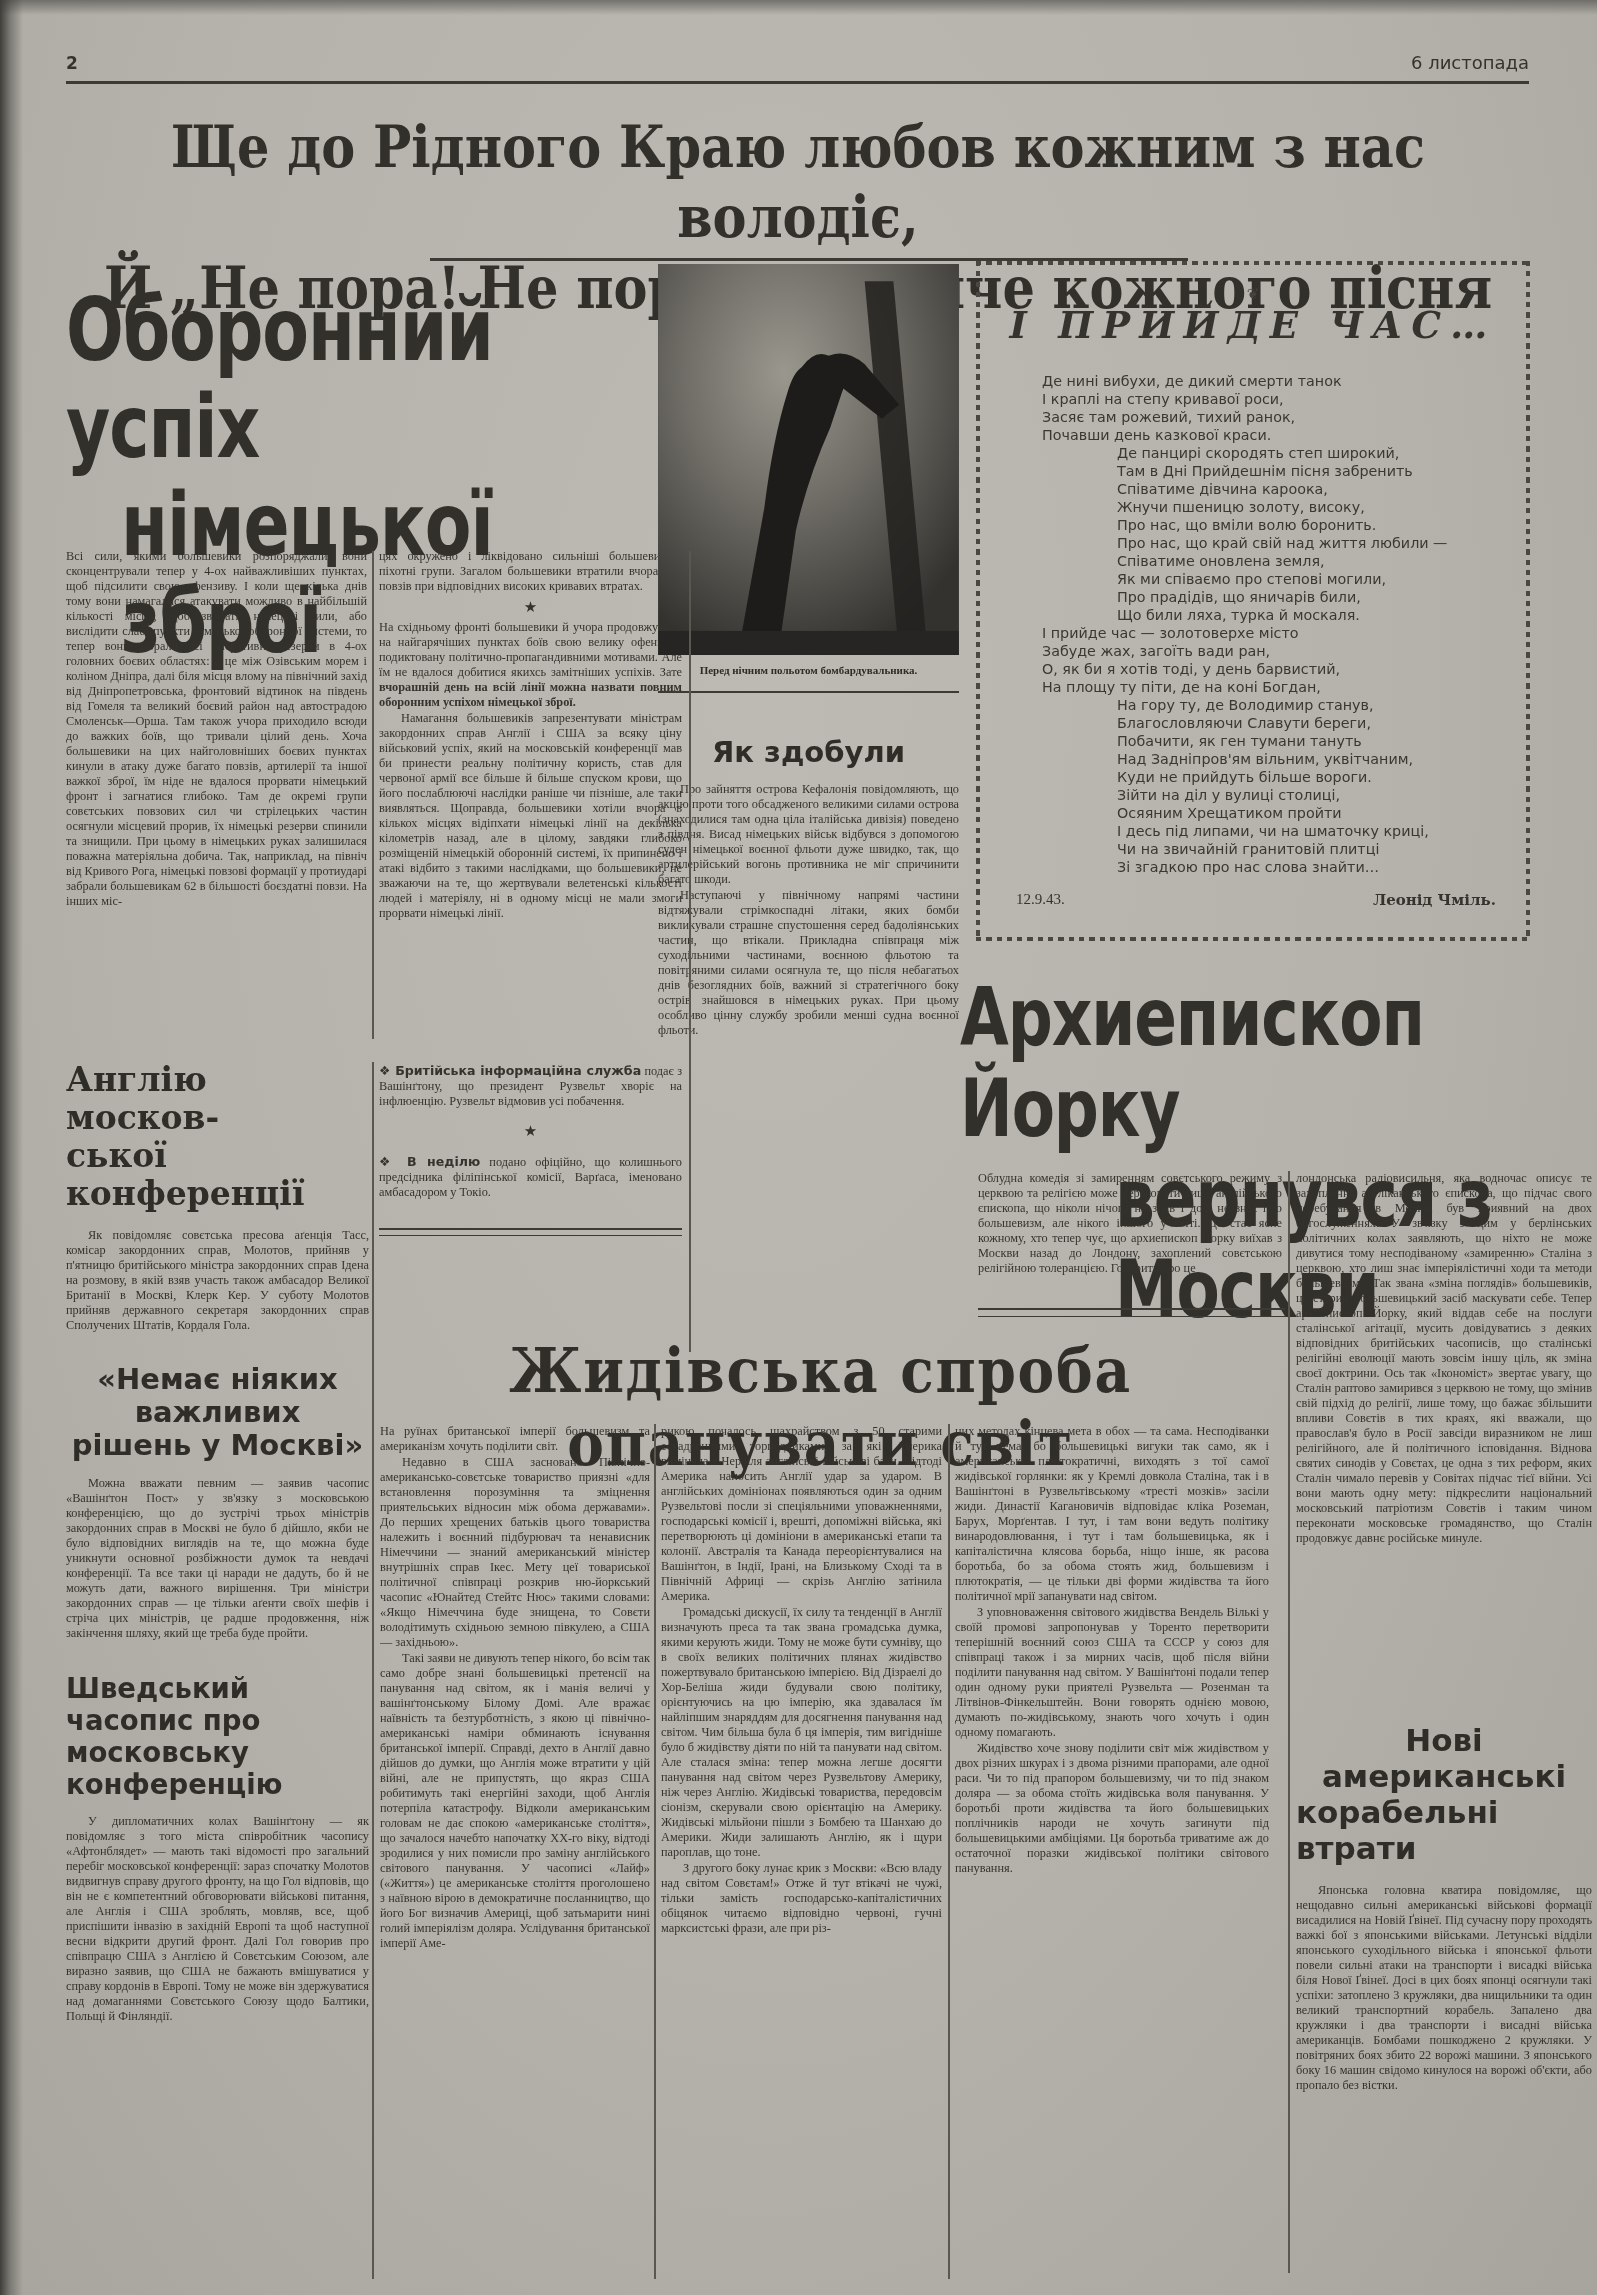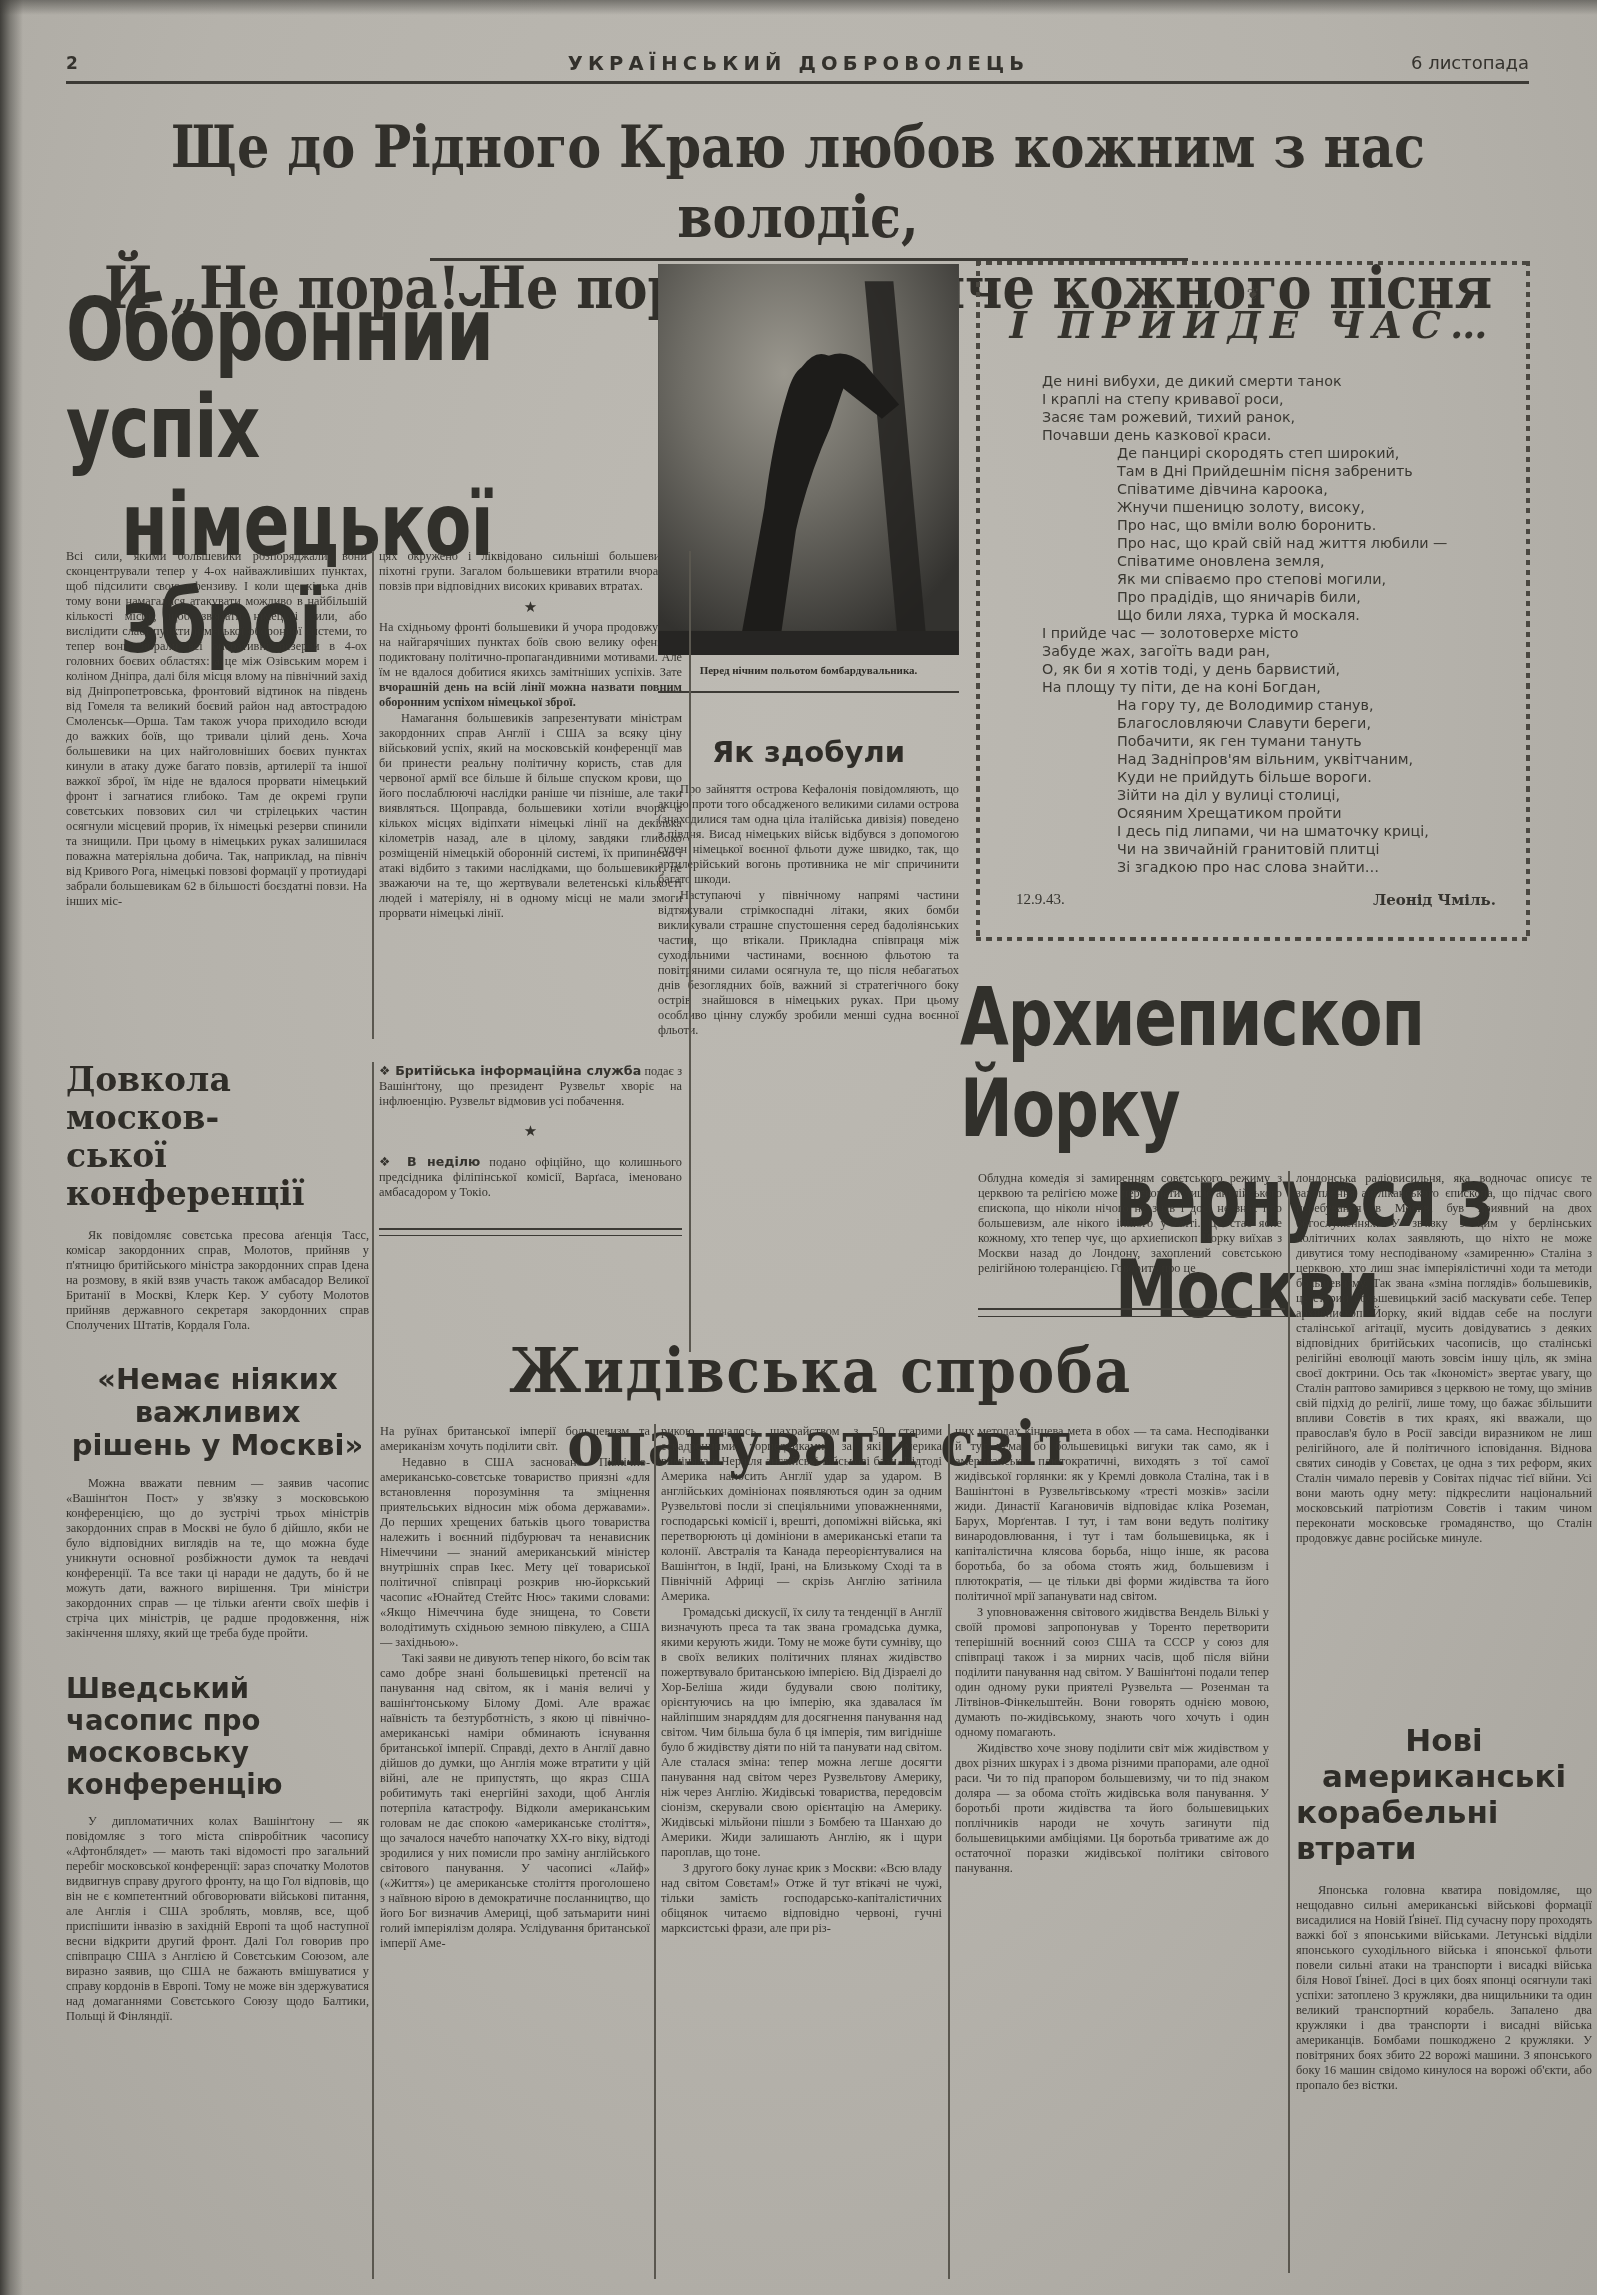--- a/index.html
+++ b/index.html
@@ -53,21 +53,20 @@
   .photo{background:#4e4e4a;overflow:hidden;}
 </style>
 </head>
 <body>
 
 <div class="page">
   <div class="edge-l"></div>
   <div class="edge-t"></div>
 
   <div class="abs sans pnum" style="left:66px;top:53px;">2</div>
-  <div class="abs sans mast" style="left:230px;right:230px;top:52px;">УКРАЇНСЬКИЙ ДОБРОВОЛЕЦЬ</div>
   <div class="abs sans hdate" style="right:68px;top:52px;">6 листопада</div>
   <div class="abs rule" style="left:66px;top:81px;width:1463px;height:2.9px;"></div>
 
   <div class="abs serifb banner" style="left:57px;top:112px;width:1482px;">
     <div>Ще до Рідного Краю любов кожним з нас володіє,</div>
     <div>Й „Не пора! Не пора!“ — кличе кожного пісня могутня</div>
   </div>
   <div class="abs rule" style="left:430px;top:258px;width:758px;height:3.4px;"></div>
 
   <div class="abs sans h-def" style="left:66px;top:282px;width:620px;">
@@ -168,21 +167,21 @@
   </div>
   <div class="abs bt" style="left:978px;top:1171px;width:304px;">
     <p class="noind">Облудна комедія зі замиренням совєтського режиму з церквою та релігією може переконати лише англійського єпископа, що ніколи нічого не знав і досі не знає про большевизм, але нікого іншого у світі. Це стає ясне кожному, хто тепер чує, що архиепископ Йорку виїхав з Москви назад до Лондону, захоплений совєтською релігійною толеранцією. Говорить про це</p>
   </div>
   <div class="abs drule" style="left:978px;top:1308px;width:307px;"></div>
   <div class="abs bt" style="left:1296px;top:1171px;width:296px;height:534px;overflow:hidden;">
     <p class="noind">лондонська радіовисильня, яка водночас описує те захоплення англіканського єпископа, що підчас свого перебування в Москві був приявний на двох богослуженнях. У зв'язку з цим у берлінських політичних колах заявляють, що ніхто не може дивутися тому несподіваному «замиренню» Сталіна з церквою, хто лиш знає імперіялістичні ходи та методи большевизму. Так звана «зміна поглядів» большевиків, це старий большевицький засіб маскувати себе. Тепер архиепископ Йорку, який віддав себе на послуги сталінської агітації, мусить довідуватись з деяких відповідних бритійських часописів, що сталінські релігійні еволюції мають зовсім іншу ціль, як зміна своєї доктрини. Ось так «Ікономіст» звертає увагу, що Сталін раптово замирився з церквою не тому, що змінив свій підхід до релігії, лише тому, що бажає збільшити впливи Совєтів в тих краях, які вважали, що православ'я було в Росії завсіди виразником не лиш релігійного, але й політичного ісповідання. Віднова святих синодів у Совєтах, це одна з тих реформ, яких Сталін чимало перевів у Совітах підчас тієї війни. Усі вони мають одну мету: підкреслити національний московський патріотизм Совєтів і таким чином переконати московське громадянство, що Сталін продовжує давнє російське минуле.</p>
   </div>
 
   <div class="abs" style="left:66px;top:1061px;width:303px;">
-    <div class="serifb h-sec">Довкола москов-</div>
+    <div class="serifb h-sec">Англію москов-</div>
     <div class="serifb h-sec">ської конференції</div>
     <div class="bt" style="margin-top:15px;">
       <p>Як повідомляє совєтська пресова аґенція Тасс, комісар закордонних справ, Молотов, прийняв у п'ятницю бритійського міністра закордонних справ Ідена на розмову, в якій взяв участь також амбасадор Великої Британії в Москві, Клерк Кер. У суботу Молотов прийняв державного секретаря закордонних справ Сполучених Штатів, Кордаля Гола.</p>
     </div>
     <div class="sans h-c" style="margin-top:30px;">«Немає ніяких важливих</div>
     <div class="sans h-c">рішень у Москві»</div>
     <div class="bt" style="margin-top:13.8px;">
       <p>Можна вважати певним — заявив часопис «Вашінґтон Пост» у зв'язку з московською конференцією, що до зустрічі трьох міністрів закордонних справ в Москві не було б дійшло, якби не було відповідних виглядів на те, що можна буде уникнути основної розбіжности думок та невдачі конференції. Та все таки ці наради не дадуть, бо й не можуть дати, важного вирішення. Три міністри закордонних справ — це тільки аґенти своїх шефів і стріча цих міністрів, це радше продовження, ніж закінчення шляху, який ще треба буде пройти.</p>
     </div>
     <div class="sans h-sub" style="margin-top:31px;font-size:27.5px;line-height:32px;">Шведський часопис про</div>

